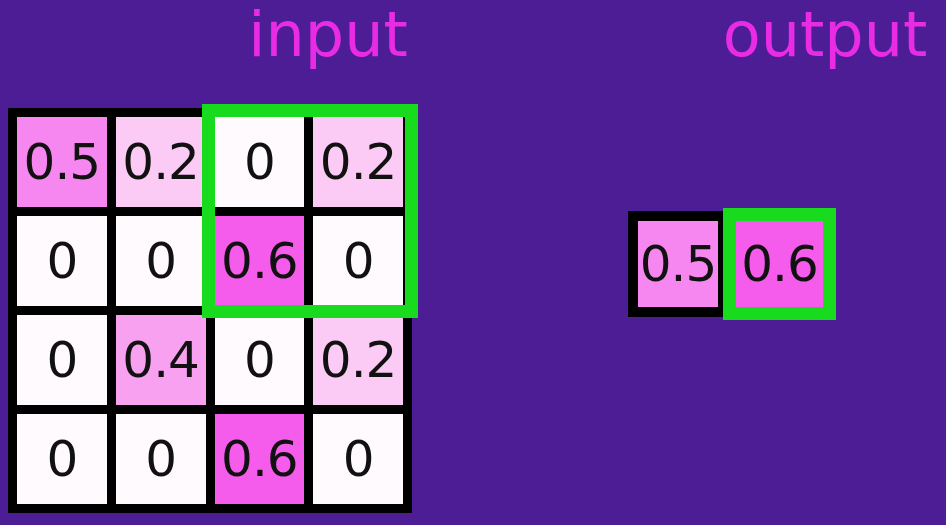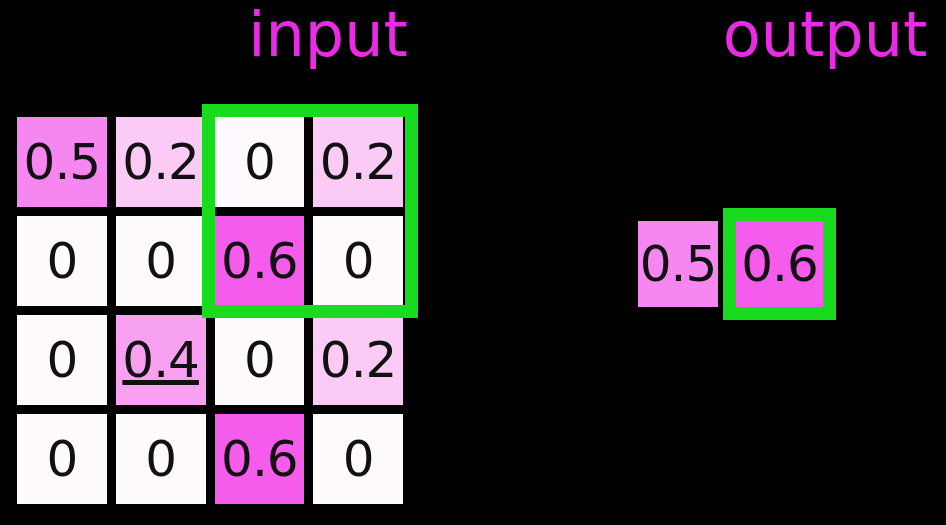--- a/index.html
+++ b/index.html
@@ -1,20 +1,20 @@
 <!DOCTYPE html>
 <html><head>
 <meta charset="utf-8">
 <style>
   html, body { margin: 0; padding: 0; background: #ffffff; }
   .canvas {
     position: relative;
     width: 946px;
     height: 525px;
-    background: #000000;
+    background: #4c1d95;
     font-family: "DejaVu Sans", sans-serif;
     overflow: hidden;
   }
   .title {
     position: absolute;
     top: -4px;
     width: 400px;
     text-align: center;
     font-size: 62px;
     line-height: 1.25;
@@ -83,21 +83,21 @@
   <div class="grid">
     <div class="cell" style="background: rgb(247, 135, 240); color: rgb(17, 17, 17);">0.5</div>
     <div class="cell" style="background: rgb(251, 203, 246); color: rgb(17, 17, 17);">0.2</div>
     <div class="cell" style="background: rgb(254, 250, 253); color: rgb(17, 17, 17);">0</div>
     <div class="cell" style="background: rgb(251, 203, 246); color: rgb(17, 17, 17);">0.2</div>
     <div class="cell" style="background: rgb(254, 250, 253); color: rgb(17, 17, 17);">0</div>
     <div class="cell" style="background: rgb(254, 250, 253); color: rgb(17, 17, 17);">0</div>
     <div class="cell" style="background: rgb(245, 92, 236); color: rgb(17, 17, 17);">0.6</div>
     <div class="cell" style="background: rgb(254, 250, 253); color: rgb(17, 17, 17);">0</div>
     <div class="cell" style="background: rgb(254, 250, 253); color: rgb(17, 17, 17);">0</div>
-    <div class="cell" style="background: rgb(248, 161, 240); color: rgb(17, 17, 17); text-decoration: underline;">0.4</div>
+    <div class="cell" style="background: rgb(248, 161, 240); color: rgb(17, 17, 17);">0.4</div>
     <div class="cell" style="background: rgb(254, 250, 253); color: rgb(17, 17, 17);">0</div>
     <div class="cell" style="background: rgb(251, 203, 246); color: rgb(17, 17, 17);">0.2</div>
     <div class="cell" style="background: rgb(254, 250, 253); color: rgb(17, 17, 17);">0</div>
     <div class="cell" style="background: rgb(254, 250, 253); color: rgb(17, 17, 17);">0</div>
     <div class="cell" style="background: rgb(245, 92, 236); color: rgb(17, 17, 17);">0.6</div>
     <div class="cell" style="background: rgb(254, 250, 253); color: rgb(17, 17, 17);">0</div>
   </div>
 
   <div class="highlight-box" style="border-color: rgb(23, 219, 28);"></div>
 

